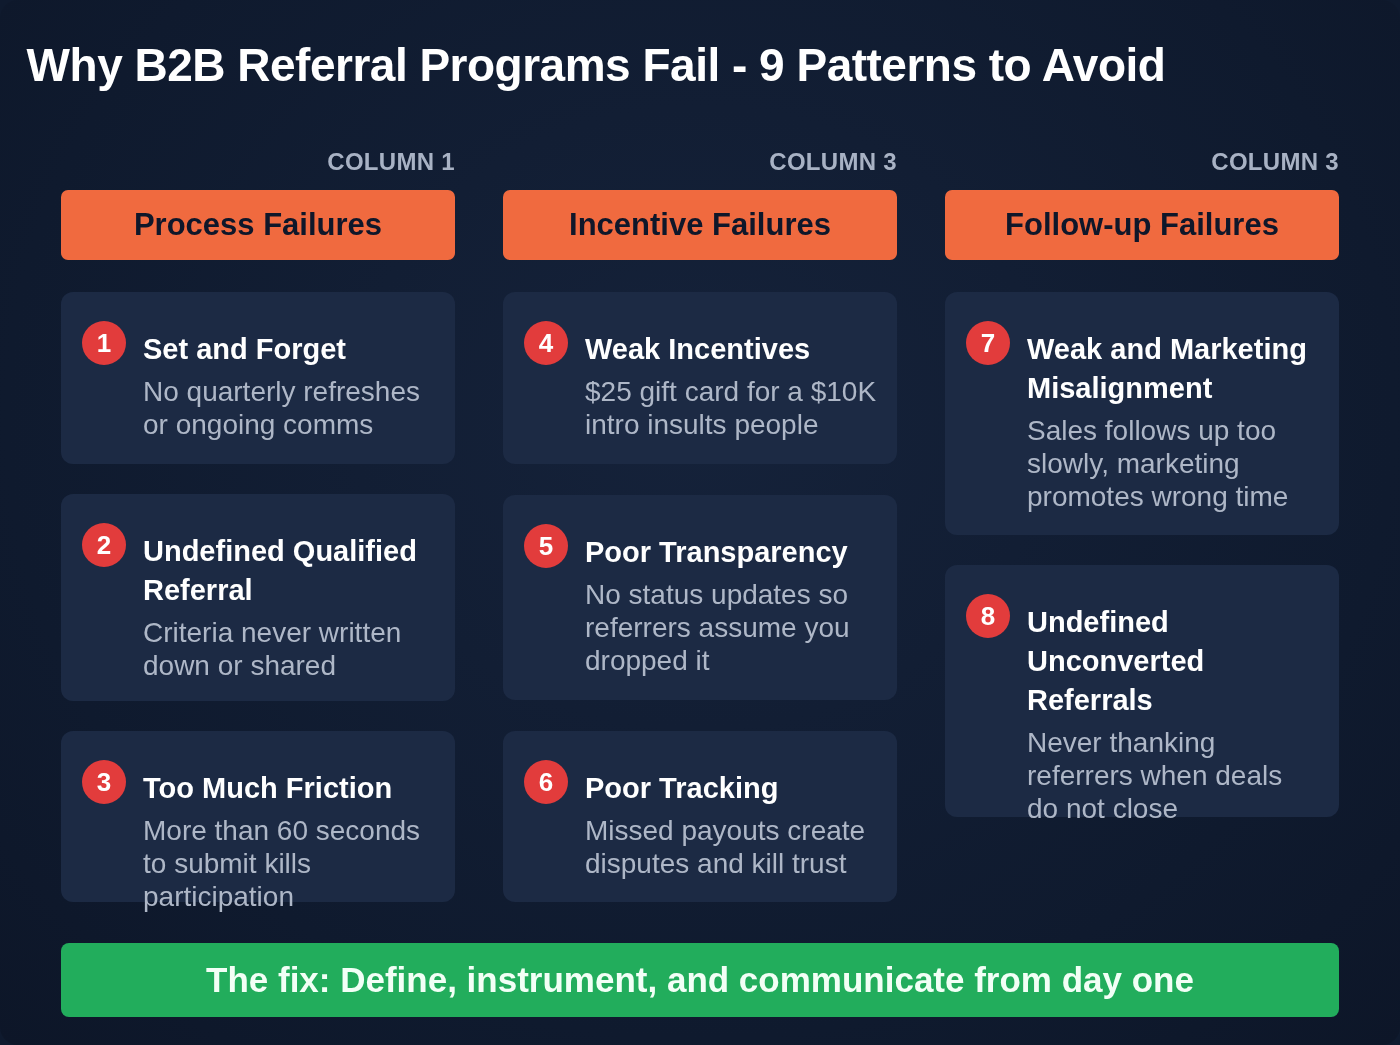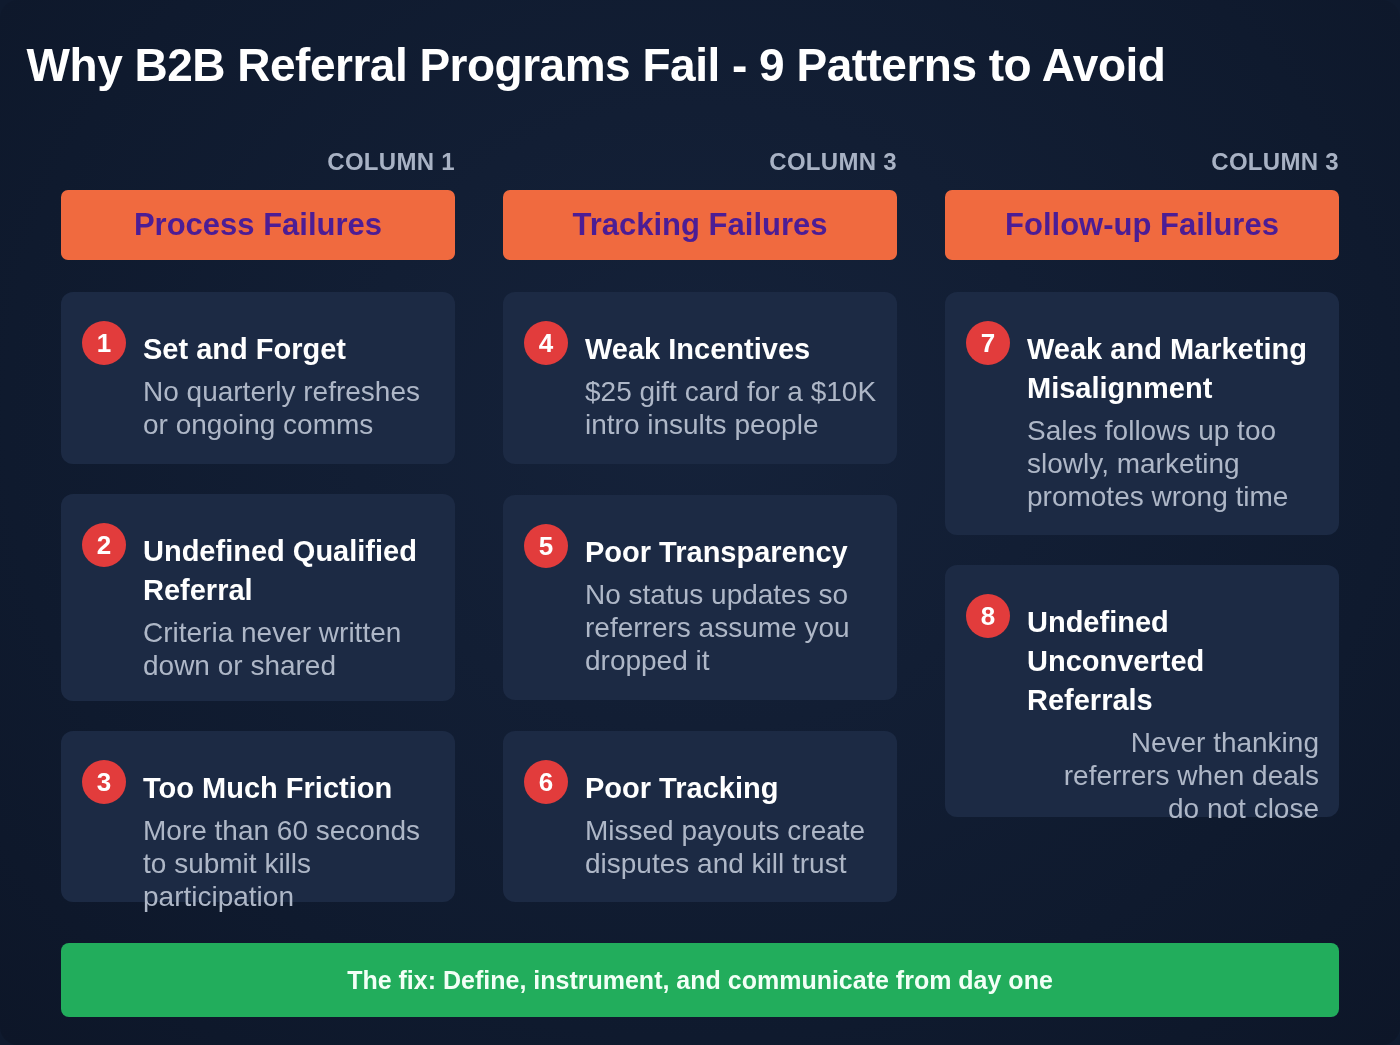--- a/index.html
+++ b/index.html
@@ -2,26 +2,26 @@
 <html><head>
 <meta charset="utf-8">
 <style>
   * { box-sizing: border-box; margin: 0; padding: 0; }
   html, body { width: 1400px; height: 1045px; background: #0f1a2e; overflow: hidden; }
   body { font-family: "Liberation Sans", "DejaVu Sans", sans-serif; color: #fff; position: relative; }
   .frame { position: absolute; left: 0; top: 0; width: 1400px; height: 1045px; background: radial-gradient(ellipse at 50% 40%, #15223a 0%, #0f1a2e 70%, #0d1628 100%); border-radius: 18px; }
   .title { position: absolute; left: 0; top: 38px; width: 1192px; text-align: center; font-size: 46px; font-weight: bold; letter-spacing: -0.5px; color: #ffffff; }
   .col { position: absolute; top: 0; width: 394px; }
   .col-label { position: absolute; top: 148px; width: 394px; text-align: right; font-size: 24px; font-weight: bold; color: #a8b2c4; letter-spacing: 0.3px; }
-  .col-header { position: absolute; top: 190px; width: 394px; height: 70px; background: #f06a3f; border-radius: 7px; display: flex; align-items: center; justify-content: center; font-size: 31px; font-weight: bold; color: #4c1d95; }
+  .col-header { position: absolute; top: 190px; width: 394px; height: 70px; background: #f06a3f; border-radius: 7px; display: flex; align-items: center; justify-content: center; font-size: 31px; font-weight: bold; color: #0f172a; }
   .card { position: absolute; width: 394px; background: #1c2a44; border-radius: 12px; padding: 30px 20px 24px 82px; }
   .badge { position: absolute; left: 21px; top: 29px; width: 44px; height: 44px; border-radius: 50%; background: #e23c3c; color: #fff; font-size: 26px; font-weight: bold; display: flex; align-items: center; justify-content: center; }
   .card-title { font-size: 29px; font-weight: bold; color: #ffffff; line-height: 39px; margin-top: 8px; }
   .card-desc { font-size: 28px; color: #aeb7c7; line-height: 33px; margin-top: 6px; }
-  .fix { position: absolute; left: 61px; top: 943px; width: 1278px; height: 74px; background: #22ad5c; border-radius: 8px; display: flex; align-items: center; justify-content: center; font-size: 25px; font-weight: bold; color: #f2fff6; }
+  .fix { position: absolute; left: 61px; top: 943px; width: 1278px; height: 74px; background: #22ad5c; border-radius: 8px; display: flex; align-items: center; justify-content: center; font-size: 35px; font-weight: bold; color: #f2fff6; }
 </style>
 </head>
 <body>
 
 <div class="frame">
 
   <h1 class="title">Why B2B Referral Programs Fail - 9 Patterns to Avoid</h1>
 
   <div class="col" style="left:61px;">
     <div class="col-label">COLUMN 1</div>
@@ -41,21 +41,21 @@
 
     <div class="card" style="top:731px; height:171px;">
       <div class="badge">3</div>
       <div class="card-title">Too Much Friction</div>
       <div class="card-desc">More than 60 seconds to submit kills participation</div>
     </div>
   </div>
 
   <div class="col" style="left:503px;">
     <div class="col-label">COLUMN 3</div>
-    <div class="col-header">Tracking Failures</div>
+    <div class="col-header">Incentive Failures</div>
 
     <div class="card" style="top:292px; height:172px;">
       <div class="badge">4</div>
       <div class="card-title">Weak Incentives</div>
       <div class="card-desc">$25 gift card for a $10K intro insults people</div>
     </div>
 
     <div class="card" style="top:495px; height:205px;">
       <div class="badge">5</div>
       <div class="card-title">Poor Transparency</div>
@@ -75,18 +75,18 @@
 
     <div class="card" style="top:292px; height:243px;">
       <div class="badge">7</div>
       <div class="card-title">Weak and Marketing Misalignment</div>
       <div class="card-desc">Sales follows up too slowly, marketing promotes wrong time</div>
     </div>
 
     <div class="card" style="top:565px; height:252px;">
       <div class="badge">8</div>
       <div class="card-title">Undefined Unconverted Referrals</div>
-      <div class="card-desc" style="text-align:right;">Never thanking referrers when deals do not close</div>
+      <div class="card-desc" style="">Never thanking referrers when deals do not close</div>
     </div>
   </div>
 
   <div class="fix">The fix: Define, instrument, and communicate from day one</div>
 </div>
 
 </body></html>

